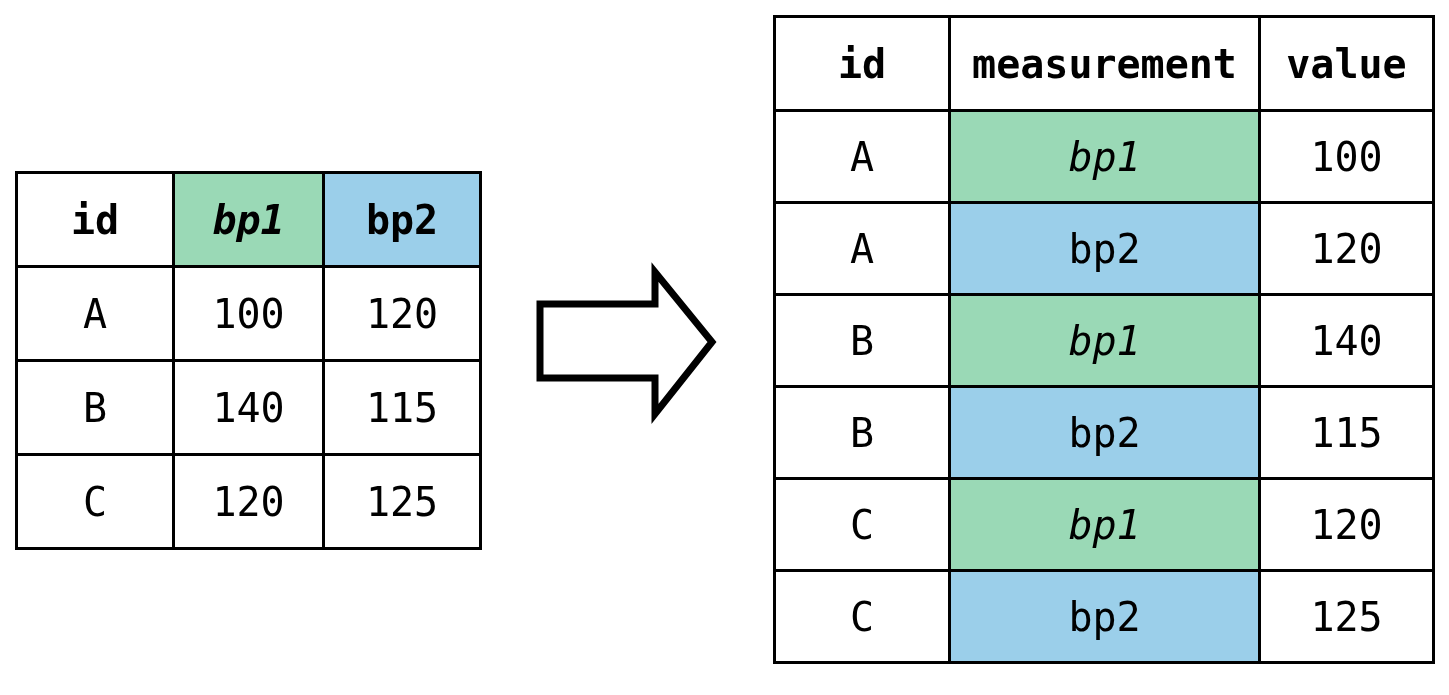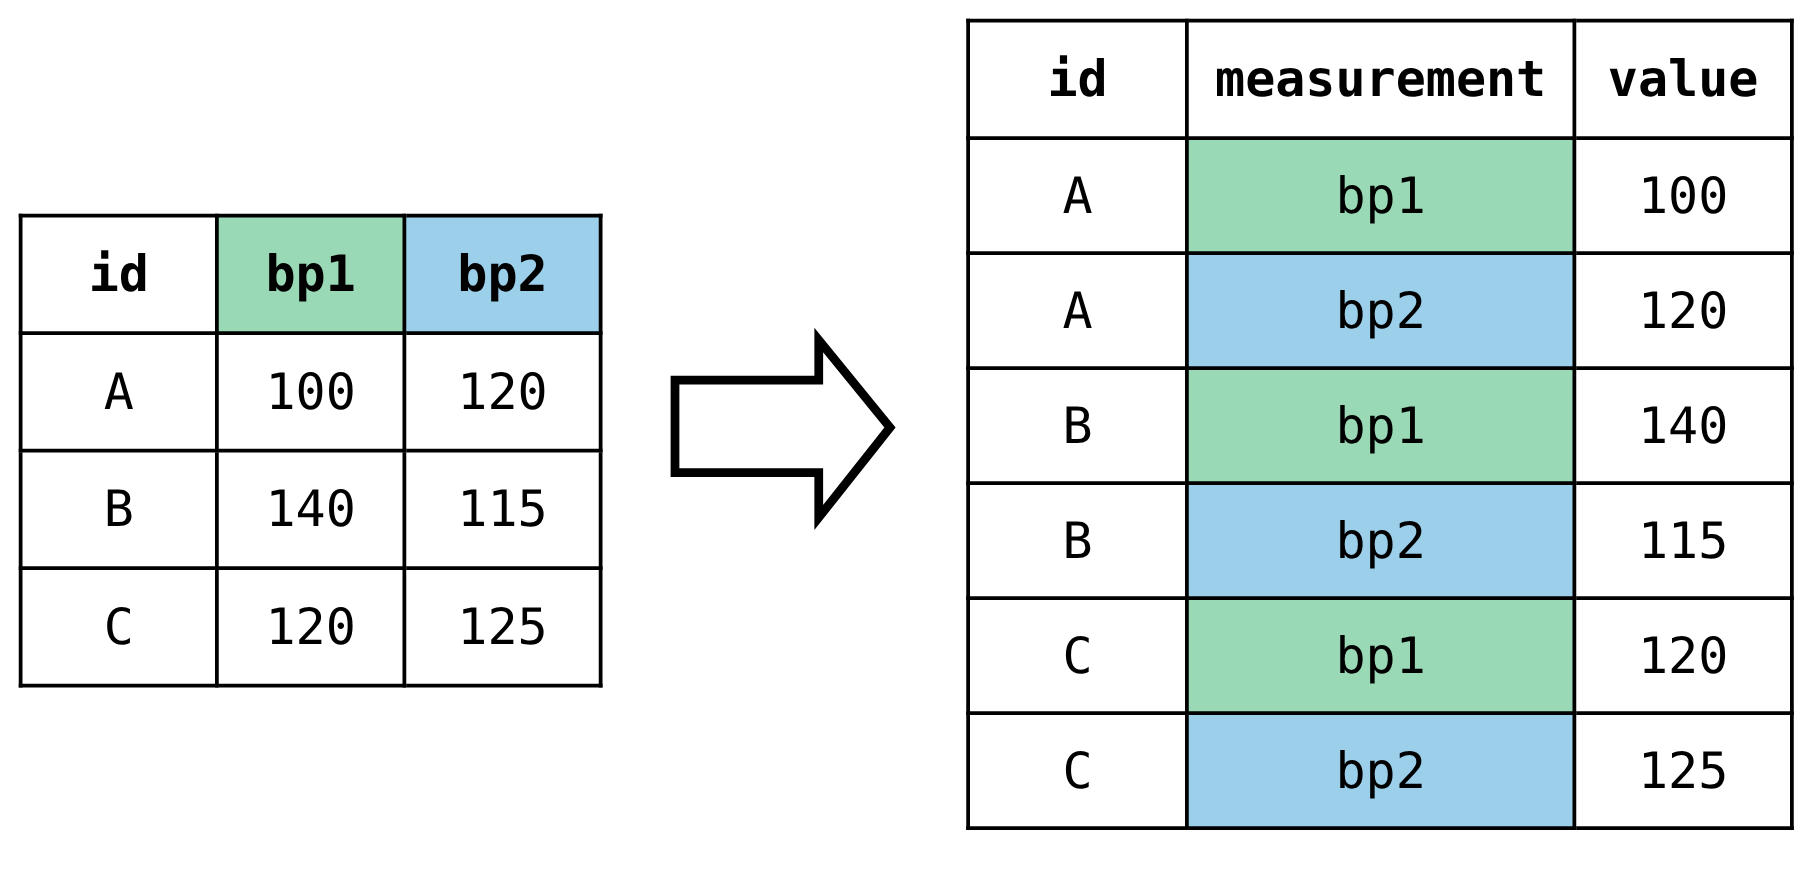--- a/index.html
+++ b/index.html
@@ -33,21 +33,21 @@
     text-align: center;
     vertical-align: middle;
     padding: 0;
     background: #ffffff;
     font-family: "DejaVu Sans Mono", "Liberation Mono", monospace;
     color: #000000;
   }
   .grid-table td.head {
     font-weight: bold;
   }
-  .cell-green { background: #9AD9B6 !important; }
+  .cell-green { background: #9AD9B6 !important; font-style: italic; }
   .cell-blue  { background: #9BCFEA !important; }
 
   
   #wide-table {
     left: 15px;
     top: 171px;
     width: 464px;
   }
   #wide-table td {
     height: 91px;

